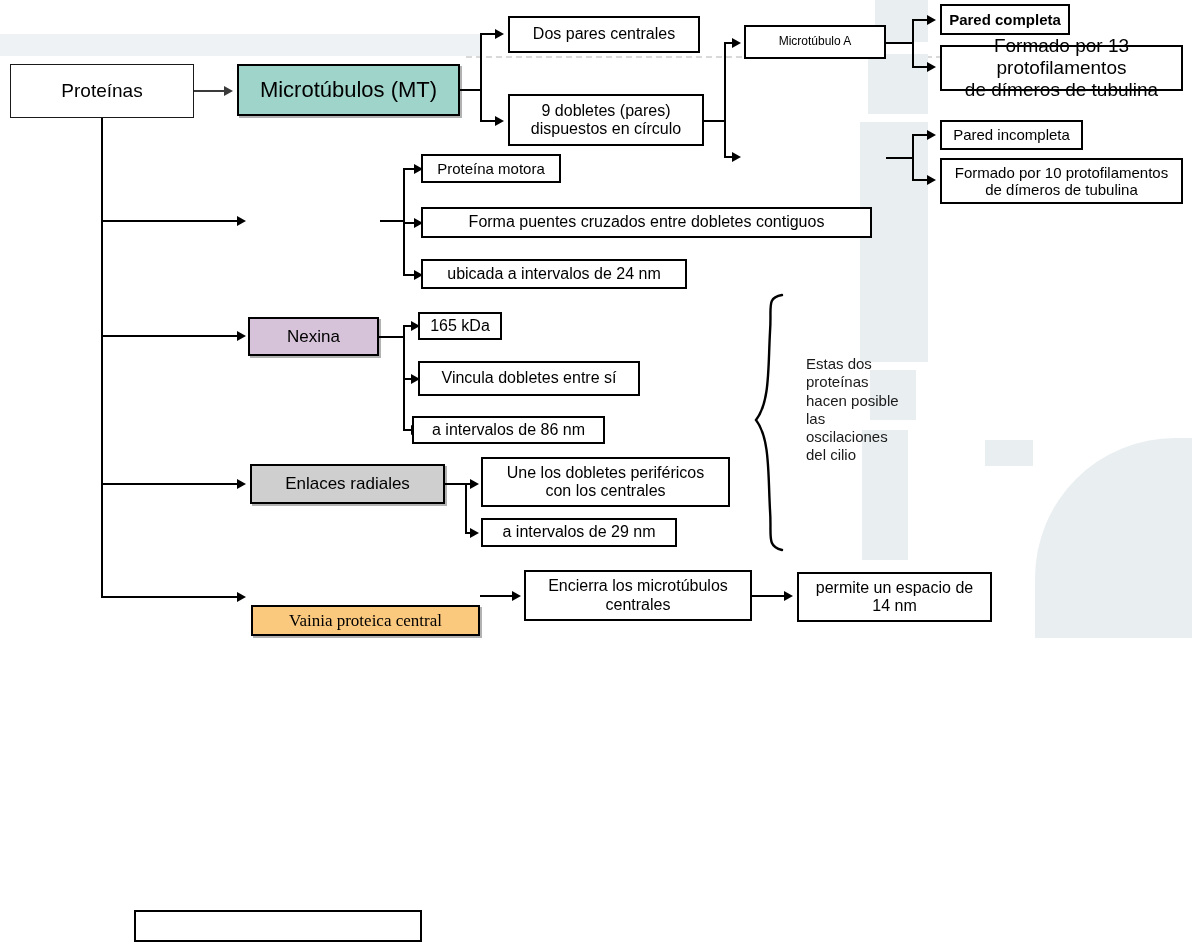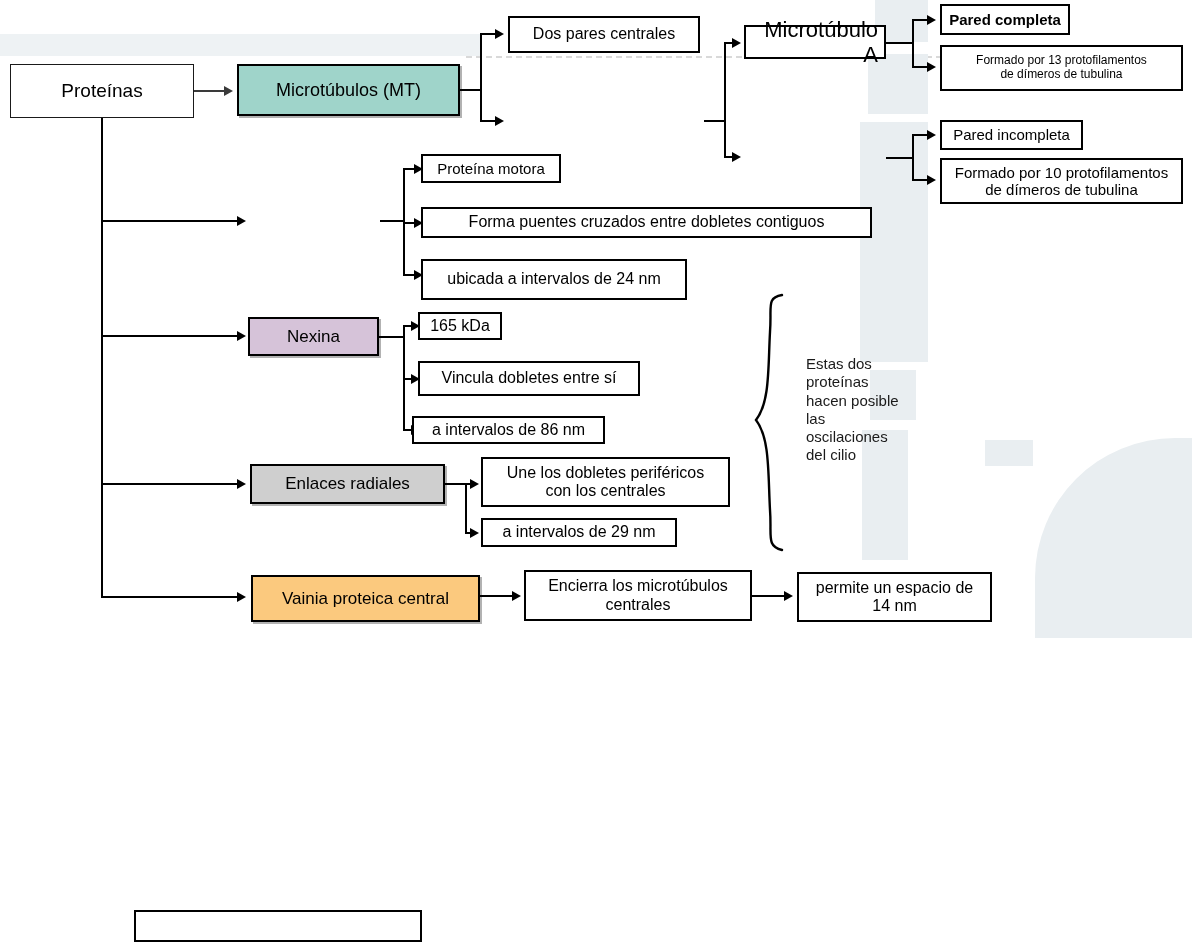--- a/index.html
+++ b/index.html
@@ -64,56 +64,58 @@
   <div class="wm" style="left:985px;top:440px;width:48px;height:26px;"></div>
   <div class="wm-blob" style="left:1035px;top:438px;width:230px;height:200px;border-radius:140px 0 0 0;"></div>
 
   <div class="node thin" style="left:10px;top:64px;width:184px;height:54px;font-size:19px;">Proteínas</div>
 
   <div class="ln lnv" style="left:101px;top:118px;height:480px;"></div>
 
   <div class="ln lnh ln-thin" style="left:194px;top:90px;width:32px;"></div>
   <div class="arrow thin" style="left:224px;top:86px;"></div>
 
-  <div class="node shadow" style="left:237px;top:64px;width:223px;height:52px;font-size:18px;background:#9FD4CA;text-align:center;">Microtúbulos (MT)</div>
+  <div class="node shadow" style="left:237px;top:64px;width:223px;height:52px;font-size:22px;background:#9FD4CA;text-align:center;">Microtúbulos (MT)</div>
 
   <div class="ln lnh" style="left:460px;top:89px;width:22px;"></div>
   <div class="ln lnv" style="left:480px;top:33px;height:89px;"></div>
 
   <div class="ln lnh" style="left:480px;top:33px;width:18px;"></div>
   <div class="arrow" style="left:495px;top:29px;"></div>
 
   <div class="ln lnh" style="left:480px;top:120px;width:18px;"></div>
   <div class="arrow" style="left:495px;top:116px;"></div>
 
   <div class="node" style="left:508px;top:16px;width:192px;height:37px;font-size:16px;">Dos pares centrales</div>
 
+  <div class="node" style="left:508px;top:94px;width:196px;height:52px;font-size:16px;white-space:pre-line;">9 dobletes (pares)
+dispuestos en círculo</div>
 
   <div class="ln lnh" style="left:704px;top:120px;width:22px;"></div>
   <div class="ln lnv" style="left:724px;top:42px;height:116px;"></div>
 
   <div class="ln lnh" style="left:724px;top:42px;width:14px;"></div>
   <div class="arrow" style="left:732px;top:38px;"></div>
 
   <div class="ln lnh" style="left:724px;top:156px;width:14px;"></div>
   <div class="arrow" style="left:732px;top:152px;"></div>
 
-  <div class="node" style="left:744px;top:25px;width:142px;height:34px;font-size:22px;text-align:right;">Microtúbulo A</div>
+  <div class="node" style="left:744px;top:25px;width:142px;height:34px;font-size:12px;text-align:right;">Microtúbulo A</div>
 
 
   <div class="ln lnh" style="left:886px;top:42px;width:28px;"></div>
   <div class="ln lnv" style="left:912px;top:19px;height:49px;"></div>
   <div class="ln lnh" style="left:912px;top:19px;width:18px;"></div>
   <div class="arrow" style="left:927px;top:15px;"></div>
   <div class="ln lnh" style="left:912px;top:66px;width:18px;"></div>
   <div class="arrow" style="left:927px;top:62px;"></div>
 
   <div class="node" style="left:940px;top:4px;width:130px;height:31px;font-size:15px;font-weight:bold;">Pared completa</div>
 
-  <div class="node" style="left:940px;top:45px;width:243px;height:46px;font-size:12px;white-space:pre-line;">Formado por 13 protofilamentos
+  <div class="node" style="left:940px;top:45px;width:243px;height:46px;font-size:19px;white-space:pre-line;">Formado por 13 protofilamentos
 de dímeros de tubulina</div>
 
   <div class="ln lnh" style="left:886px;top:157px;width:28px;"></div>
   <div class="ln lnv" style="left:912px;top:134px;height:47px;"></div>
   <div class="ln lnh" style="left:912px;top:134px;width:18px;"></div>
   <div class="arrow" style="left:927px;top:130px;"></div>
   <div class="ln lnh" style="left:912px;top:179px;width:18px;"></div>
   <div class="arrow" style="left:927px;top:175px;"></div>
 
   <div class="node" style="left:940px;top:120px;width:143px;height:30px;font-size:15px;">Pared incompleta</div>
@@ -132,21 +134,21 @@
   <div class="arrow" style="left:414px;top:164px;"></div>
   <div class="ln lnh" style="left:403px;top:222px;width:15px;"></div>
   <div class="arrow" style="left:414px;top:218px;"></div>
   <div class="ln lnh" style="left:403px;top:274px;width:15px;"></div>
   <div class="arrow" style="left:414px;top:270px;"></div>
 
   <div class="node" style="left:421px;top:154px;width:140px;height:29px;font-size:15px;">Proteína motora</div>
 
   <div class="node" style="left:421px;top:207px;width:451px;height:31px;font-size:16px;">Forma puentes cruzados entre dobletes contiguos</div>
 
-  <div class="node" style="left:421px;top:259px;width:266px;height:41px;font-size:16px;">ubicada a intervalos de 24 nm</div>
+  <div class="node" style="left:421px;top:259px;width:266px;height:30px;font-size:16px;">ubicada a intervalos de 24 nm</div>
 
   <div class="ln lnh" style="left:101px;top:335px;width:140px;"></div>
   <div class="arrow" style="left:237px;top:331px;"></div>
 
   <div class="node shadow" style="left:248px;top:317px;width:131px;height:39px;font-size:17px;background:#D6C3D9;">Nexina</div>
 
   <div class="ln lnh" style="left:379px;top:336px;width:26px;"></div>
   <div class="ln lnv" style="left:403px;top:325px;height:104px;"></div>
 
   <div class="ln lnh" style="left:403px;top:325px;width:12px;"></div>
@@ -176,21 +178,21 @@
   <div class="arrow" style="left:470px;top:528px;"></div>
 
   <div class="node" style="left:481px;top:457px;width:249px;height:50px;font-size:16px;white-space:pre-line;">Une los dobletes periféricos
 con los centrales</div>
 
   <div class="node" style="left:481px;top:518px;width:196px;height:29px;font-size:16px;">a intervalos de 29 nm</div>
 
   <div class="ln lnh" style="left:101px;top:596px;width:140px;"></div>
   <div class="arrow" style="left:237px;top:592px;"></div>
 
-  <div class="node shadow" style="left:251px;top:575px;width:229px;height:47px;font-size:17px;background:#FBC97E;">Vainia proteica central</div>
+  <div class="node shadow" style="left:251px;top:605px;width:229px;height:31px;font-size:17px;background:#FBC97E;font-family:Liberation Serif, serif;">Vainia proteica central</div>
 
   <div class="ln lnh" style="left:480px;top:595px;width:36px;"></div>
   <div class="arrow" style="left:512px;top:591px;"></div>
 
   <div class="node" style="left:524px;top:570px;width:228px;height:51px;font-size:16px;white-space:pre-line;">Encierra los microtúbulos
 centrales</div>
 
   <div class="ln lnh" style="left:752px;top:595px;width:36px;"></div>
   <div class="arrow" style="left:784px;top:591px;"></div>
 

